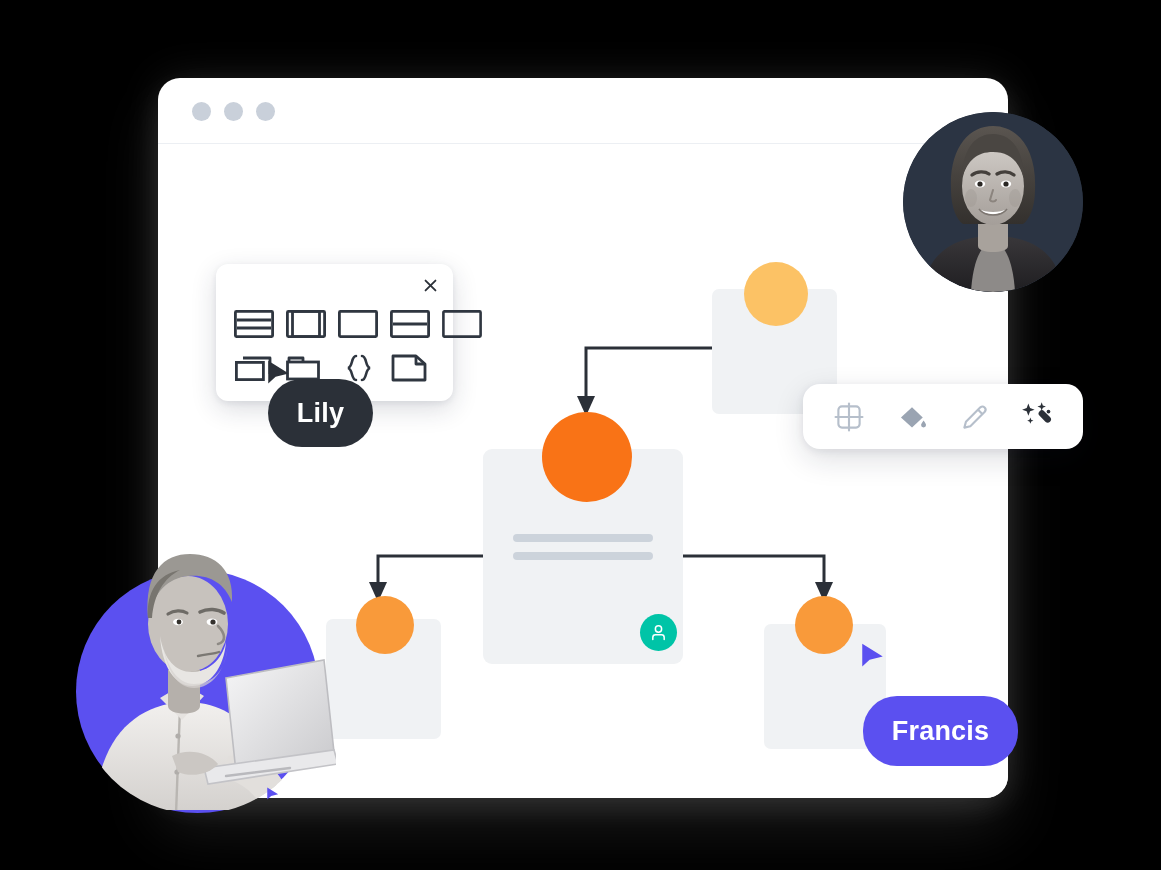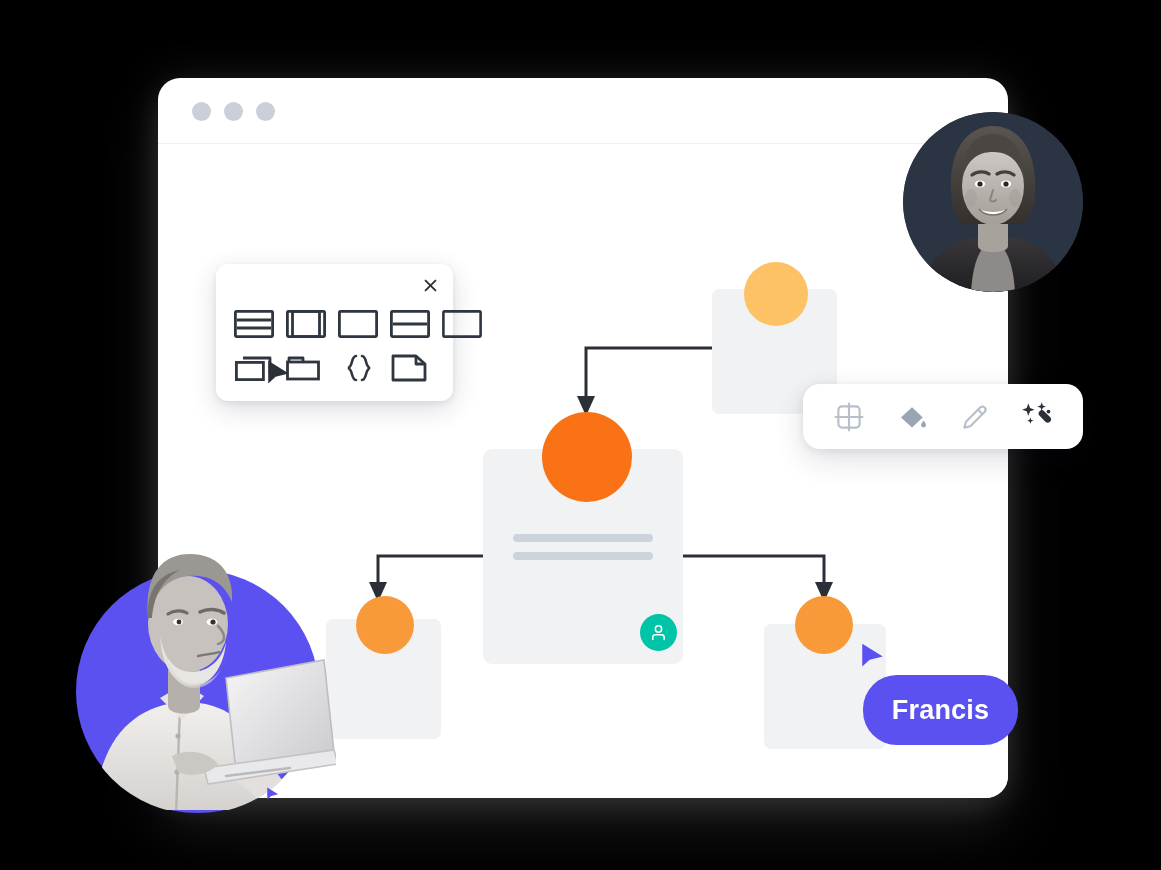--- a/index.html
+++ b/index.html
@@ -125,21 +125,21 @@
     font-weight: 700;
     letter-spacing: .2px;
     z-index: 7;
   }
   .label-lily {
     left: 268px; top: 379px;
     width: 105px; height: 68px;
     background: #2b3038;
   }
   .label-francis {
-    left: 863px; top: 675px;
+    left: 863px; top: 696px;
     width: 155px; height: 70px;
     background: #5b50f0;
     align-items: center;
   }
   .cursor-arrow { position: absolute; z-index: 7; }
   .arrow-lily    { left: 264px; top: 358px; }
   .arrow-francis { left: 858px; top: 641px; }
 
   
   .avatar {
@@ -316,20 +316,23 @@
         <path d="M14.6 1.6 L15.4 3.8 L17.6 4.6 L15.4 5.4 L14.6 7.6 L13.8 5.4 L11.6 4.6 L13.8 3.8 Z" fill="#2b3038"></path>
         <path d="M6.6 12.4 L7.2 14.0 L8.8 14.6 L7.2 15.2 L6.6 16.8 L6.0 15.2 L4.4 14.6 L6.0 14.0 Z" fill="#2b3038"></path>
         <circle cx="19.4" cy="8.2" r="1.3" fill="#2b3038"></circle>
       </svg>
     </div>
   </div>
 
   <svg class="cursor-arrow arrow-lily" width="34" height="34" viewBox="0 0 24 24">
     <path d="M3 2 L3 18 L8.2 13.2 L17.5 11 Z" fill="#2b3038"></path>
   </svg>
+  <div class="cursor-label label-lily">
+    <span>Lily</span>
+  </div>
 
   <svg class="cursor-arrow arrow-francis" width="34" height="34" viewBox="0 0 24 24">
     <path d="M3 2 L3 18 L8.2 13.2 L17.5 11 Z" fill="#5b50f0"></path>
   </svg>
   <div class="cursor-label label-francis">
     <span>Francis</span>
   </div>
 
   <div class="avatar avatar-woman">
     <svg width="180" height="180" viewBox="0 0 180 180">

